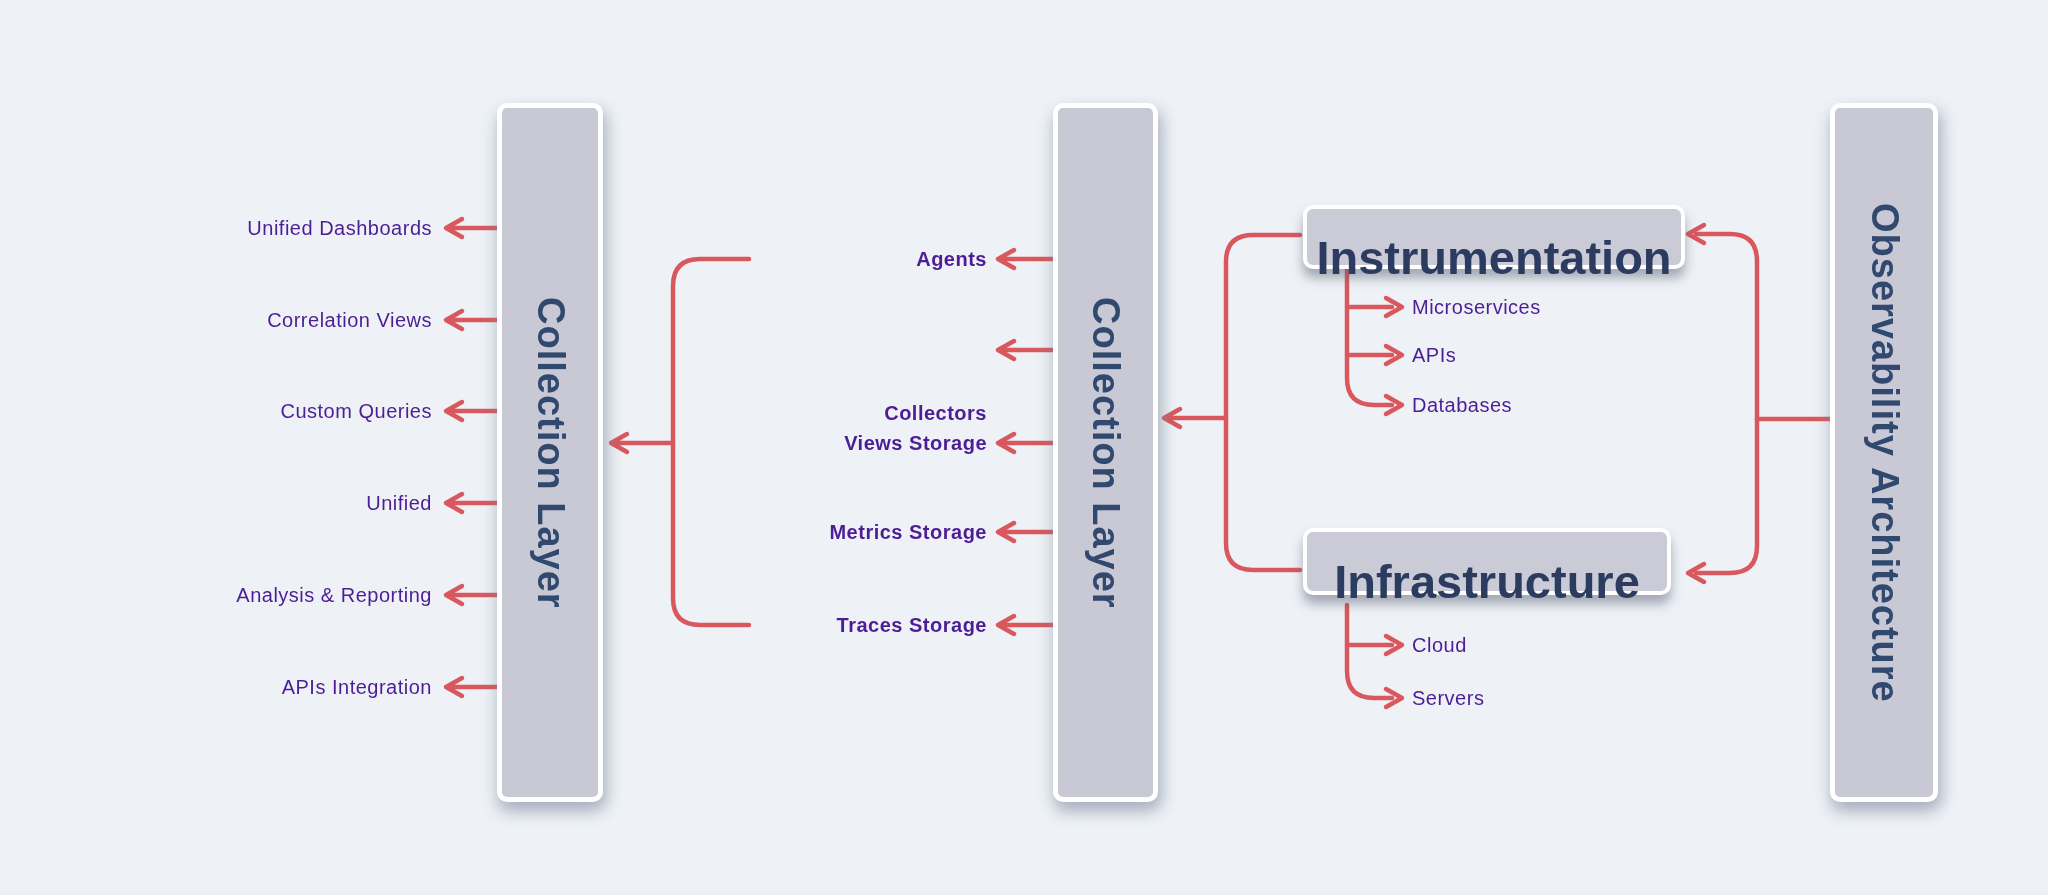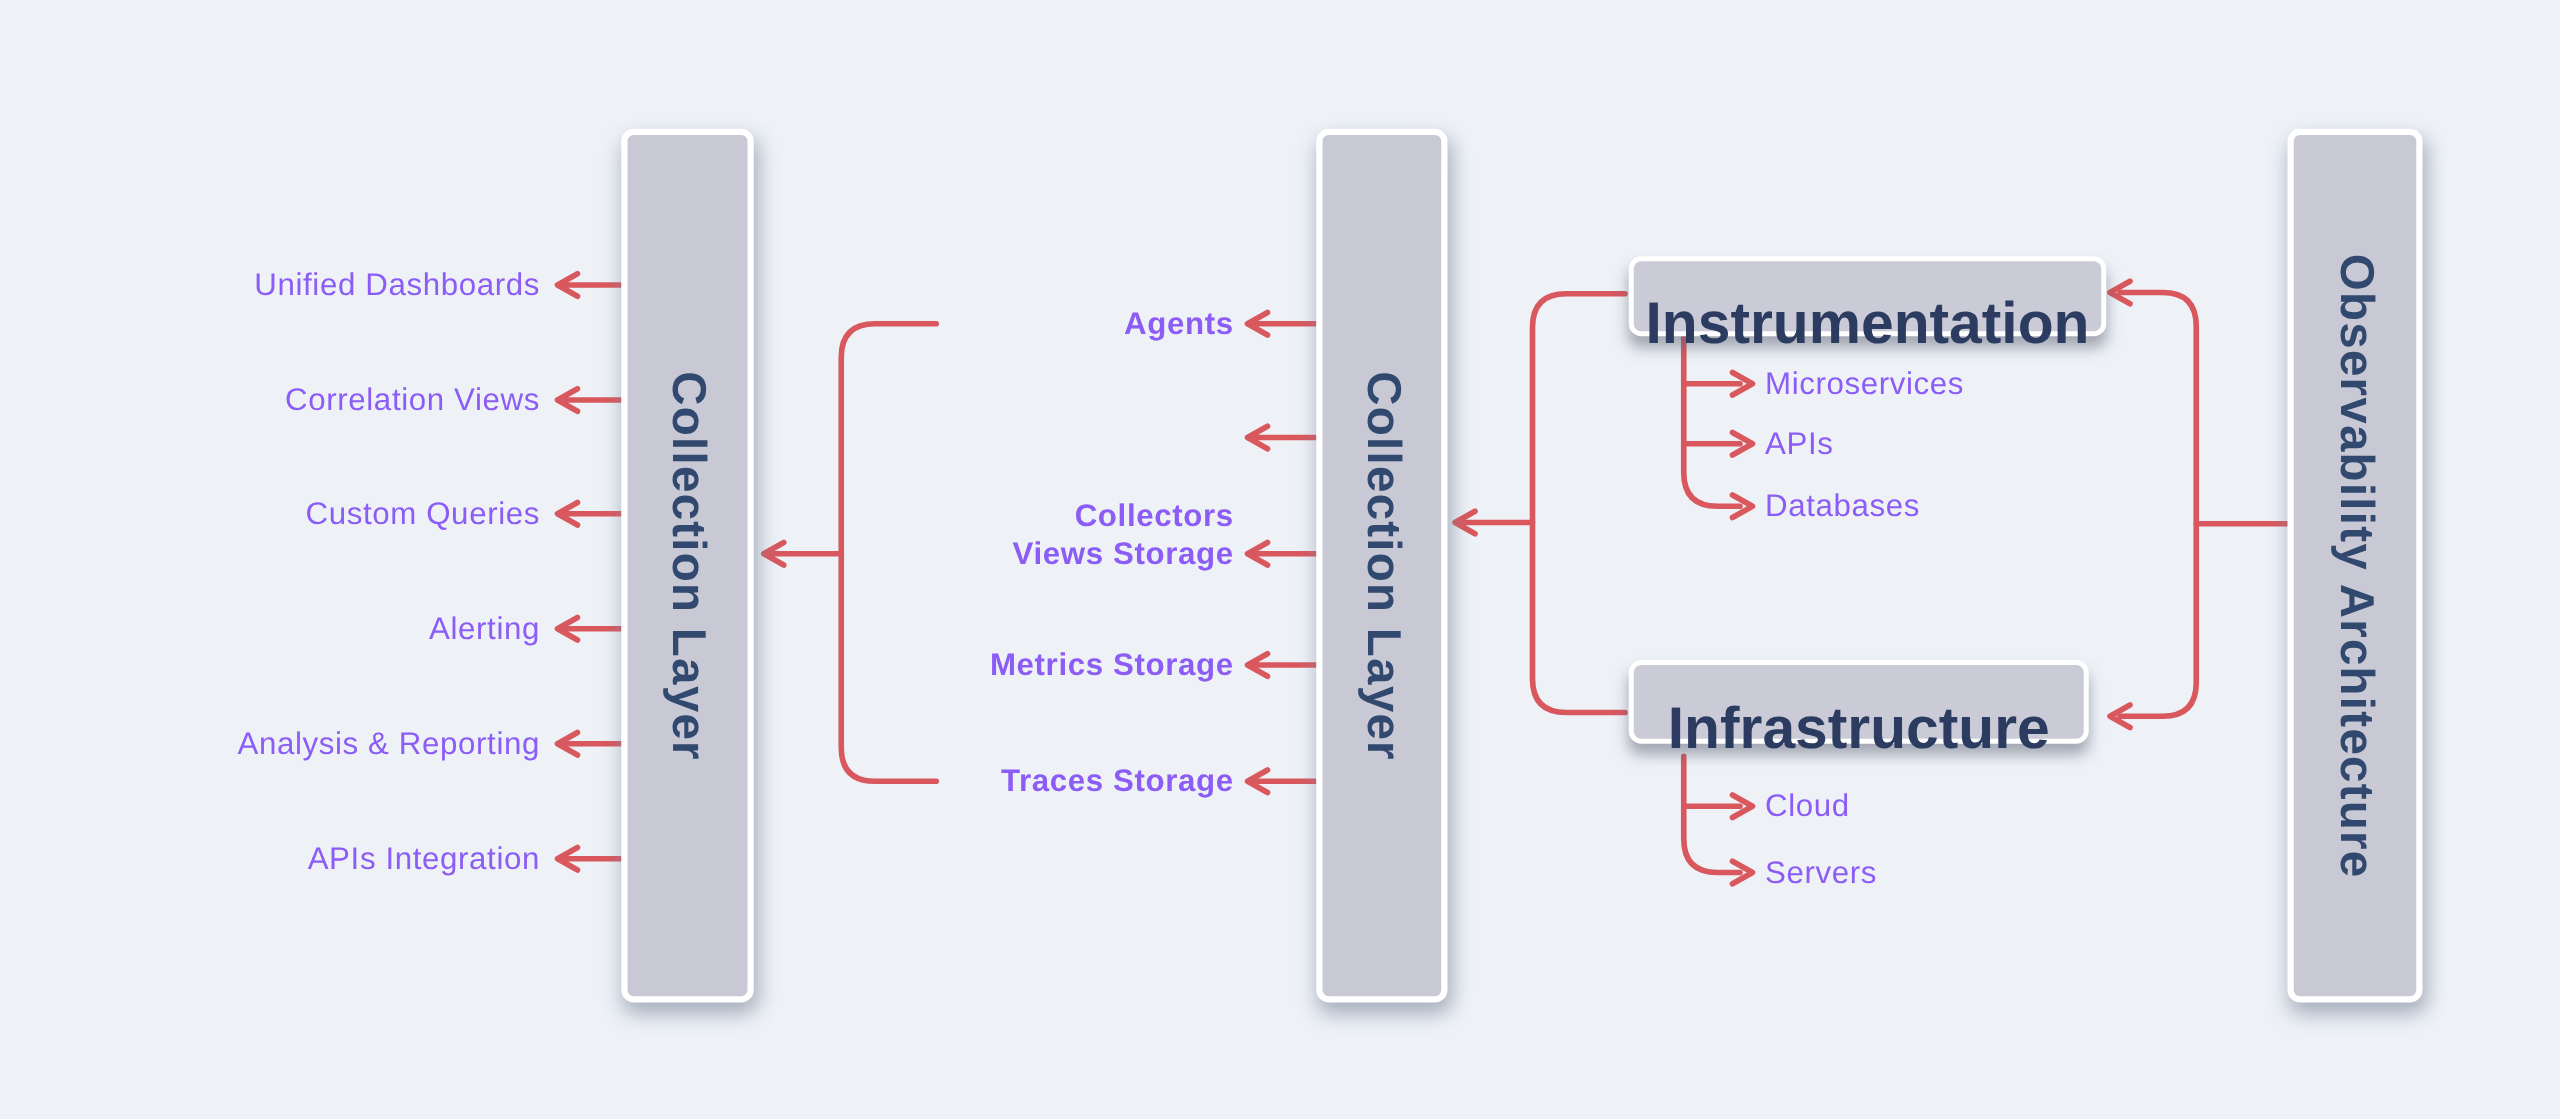--- a/index.html
+++ b/index.html
@@ -56,23 +56,23 @@
     color:#2b3c60;
     white-space:nowrap;
     margin-top:40px;
   }
   .box-instrumentation{left:1303px;top:205px;width:382px;height:64px;}
   .box-infrastructure {left:1303px;top:528px;width:368px;height:67px;}
 
   
   .item{
     position:absolute;
-    font-size:25px;
+    font-size:20px;
     letter-spacing:0.5px;
-    color:#8b5cf6;
+    color:#4c1d95;
     line-height:44px;
     height:44px;
     white-space:nowrap;
   }
   .item.right-align{text-align:right;}
   .left-col {left:100px;width:332px;text-align:right;}
   .mid-col  {left:640px;width:347px;text-align:right;font-weight:bold;}
   .child-col{left:1412px;text-align:left;}
 </style>
 </head>
@@ -134,21 +134,21 @@
   <div class="bar bar-middle">
     <span class="bar-label">Collection Layer</span>
   </div>
   <div class="bar bar-right">
     <span class="bar-label">Observability Architecture</span>
   </div>
 
   <div class="item right-align left-col" style="top:206px;">Unified Dashboards</div>
   <div class="item right-align left-col" style="top:298px;">Correlation Views</div>
   <div class="item right-align left-col" style="top:389px;">Custom Queries</div>
-  <div class="item right-align left-col" style="top:481px;">Alerting</div>
+  <div class="item right-align left-col" style="top:481px;">Unified</div>
   <div class="item right-align left-col" style="top:573px;">Analysis &amp; Reporting</div>
   <div class="item right-align left-col" style="top:665px;">APIs Integration</div>
 
   <div class="item right-align mid-col" style="top:237px;">Agents</div>
   <div class="item right-align mid-col" style="top:344px;margin-top:47px;">Collectors</div>
   <div class="item right-align mid-col" style="top:421px;">Views Storage</div>
   <div class="item right-align mid-col" style="top:603px;">Traces Storage</div>
   <div class="item right-align mid-col" style="top:510px;">Metrics Storage</div>
 
   <div class="group-box box-instrumentation">

